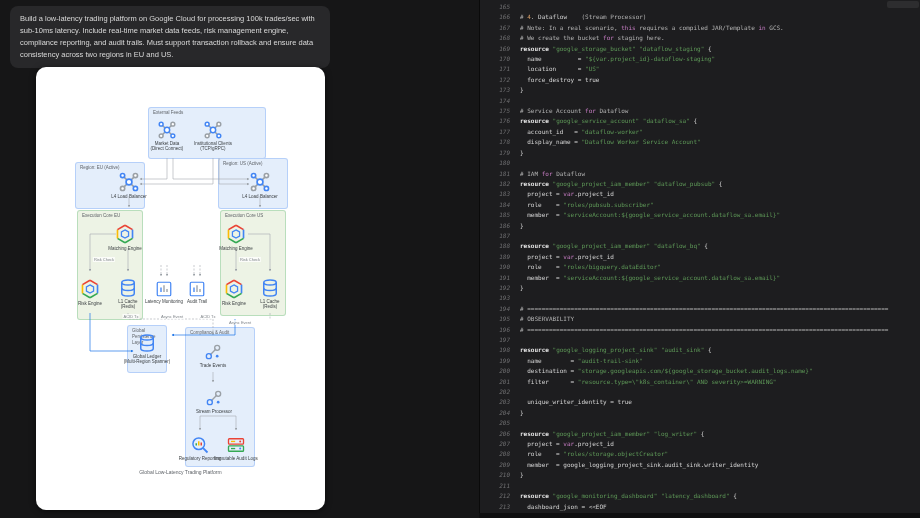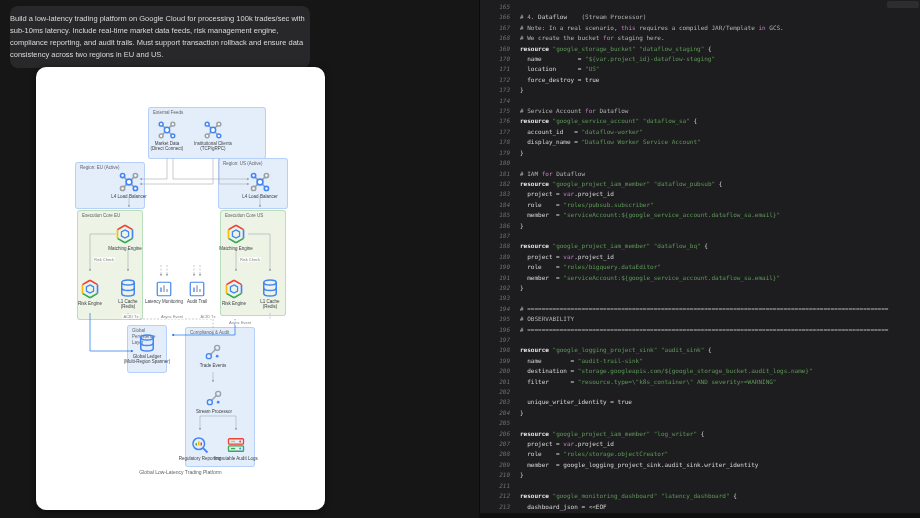--- a/index.html
+++ b/index.html
@@ -1,21 +1,21 @@
 <!DOCTYPE html>
 <html><head>
 <meta charset="utf-8">
 <style>
   html,body{margin:0;padding:0}
   body{width:920px;height:518px;background:#161617;overflow:hidden;position:relative;
        font-family:"Liberation Sans",sans-serif;}
 
   
   .prompt-card{position:absolute;left:10px;top:6px;width:300px;background:#28282a;
-    border-radius:8px;padding:7px 0;color:#d9d9d9;font-size:7.5px;line-height:12px;}
+    border-radius:8px;padding:7px 10px;color:#d9d9d9;font-size:7.5px;line-height:12px;}
 
   
   .canvas{position:absolute;left:36px;top:67px;width:289px;height:443px;background:#ffffff;
     border-radius:10px;box-shadow:0 1px 6px rgba(0,0,0,.55);}
   .gbox{position:absolute;border-radius:3px;box-sizing:border-box}
   .gbox.blue{background:#e4eefb;border:1px solid rgba(66,133,244,.28)}
   .gbox.green{background:#edf3e5;border:1px solid rgba(52,168,83,.28)}
   .gtitle{font-size:4.5px;line-height:6px;color:#5f6368;padding:2px 0 0 4px;white-space:nowrap}
   .wires{position:absolute;left:0;top:0}
   .node{position:absolute;width:60px;transform:translateX(-50%);text-align:center}

